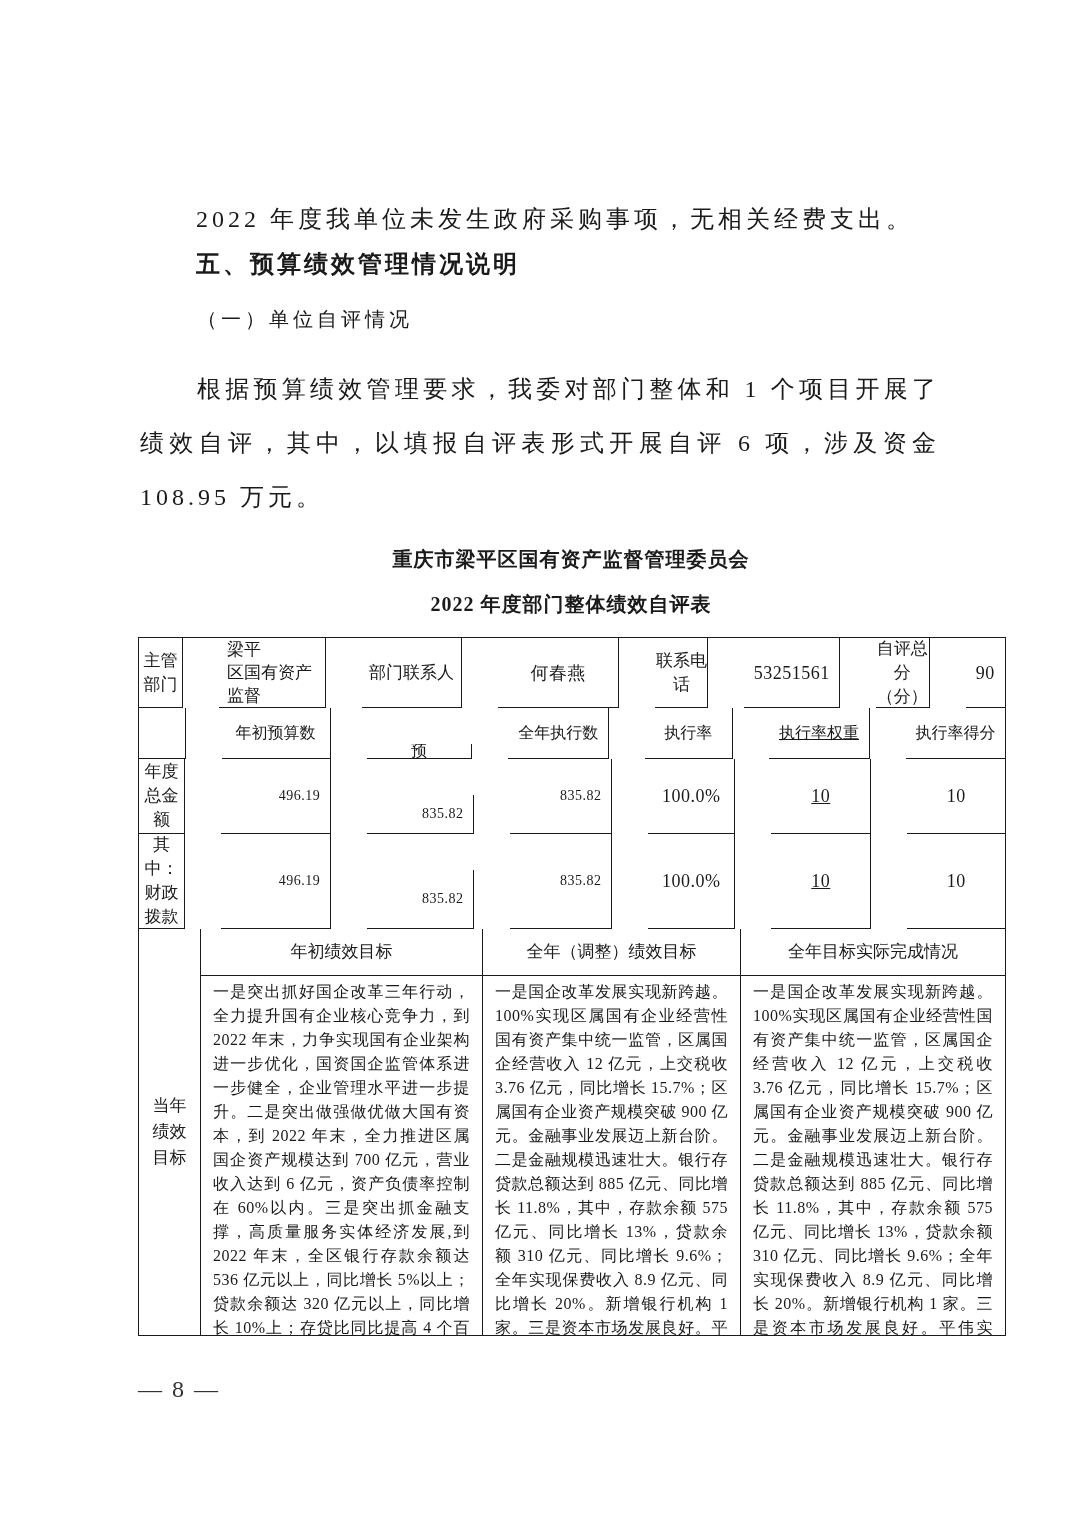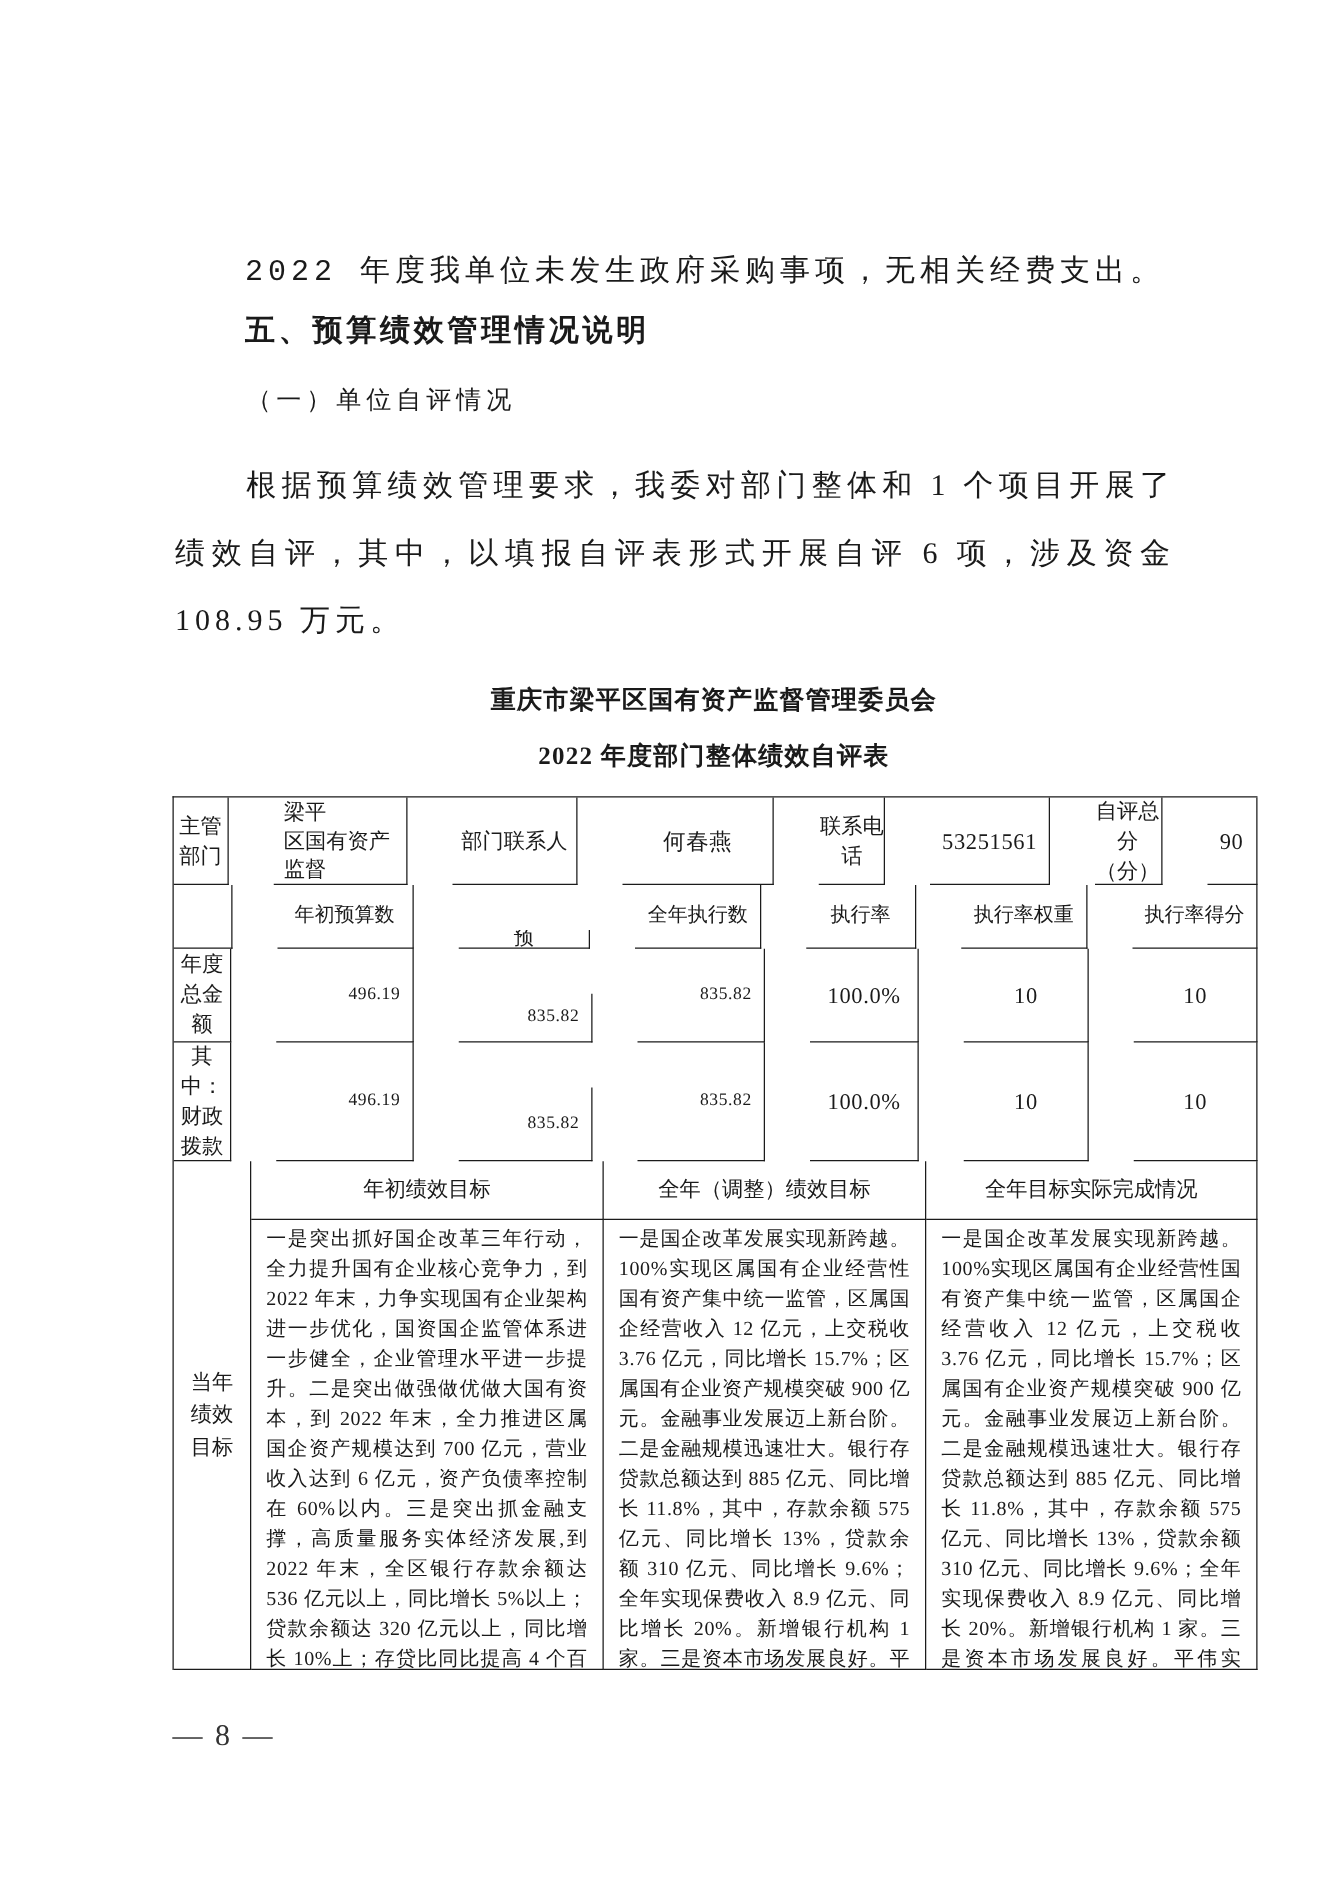--- a/index.html
+++ b/index.html
@@ -13,21 +13,21 @@
     color:#1a1a1a;
     overflow:hidden;
   }
   
   .para{
     position:absolute;left:140px;width:800px;
     font-size:24px;line-height:54px;
     letter-spacing:4px;
     text-align:justify;
   }
-  .p-procurement{top:192px;text-indent:56px;font-family:Liberation Mono, monospace;}
+  .p-procurement{top:192px;text-indent:56px;}
   .h-section{
     position:absolute;left:140px;top:248px;
     font-family:"Liberation Sans","DejaVu Sans",sans-serif;
     font-weight:700;font-size:24px;letter-spacing:3px;
     text-indent:56px;width:800px;
   }
   .h-sub{
     position:absolute;left:140px;top:306px;
     font-size:20px;letter-spacing:4px;
     text-indent:57px;width:800px;
@@ -60,21 +60,21 @@
   }
   .pre{white-space:pre-line;}
   .left{justify-content:flex-start;text-align:left;padding-left:8px;line-height:23px;}
   .num{justify-content:flex-end;padding-right:10px;font-size:14px;letter-spacing:0.5px;}
   .ctr{font-size:18px;letter-spacing:0.5px;}
   
   .r1a{width:62px;} .r1b{width:148px;} .r1c{width:142px;} .r1d{width:172px;}
   .r1e{width:75px;} .r1f{width:135px;} .r1g{width:76px;} .r1h{width:57px;}
   
   .cA{width:62px;} .cB{width:145px;} .cC{width:141px;margin-top:36px;} .cD{width:134px;}
-  .cE{width:117px;} .cF{width:135px;} .cG{width:133px;}
+  .cE{width:117px;} .cF{width:135px;text-decoration:underline;} .cG{width:133px;}
   .hdr{font-size:16px;line-height:22px;}
   
   .bsec{display:flex;}
   .goal-label{width:62px;font-size:17px;line-height:26px;}
   .bright{display:flex;flex-direction:column;width:805px;}
   .brow{display:flex;justify-content:center;}
   .gA{width:282px;} .gB{width:258px;} .gC{width:265px;}
   .goal{
     display:block;
     text-align:justify;

